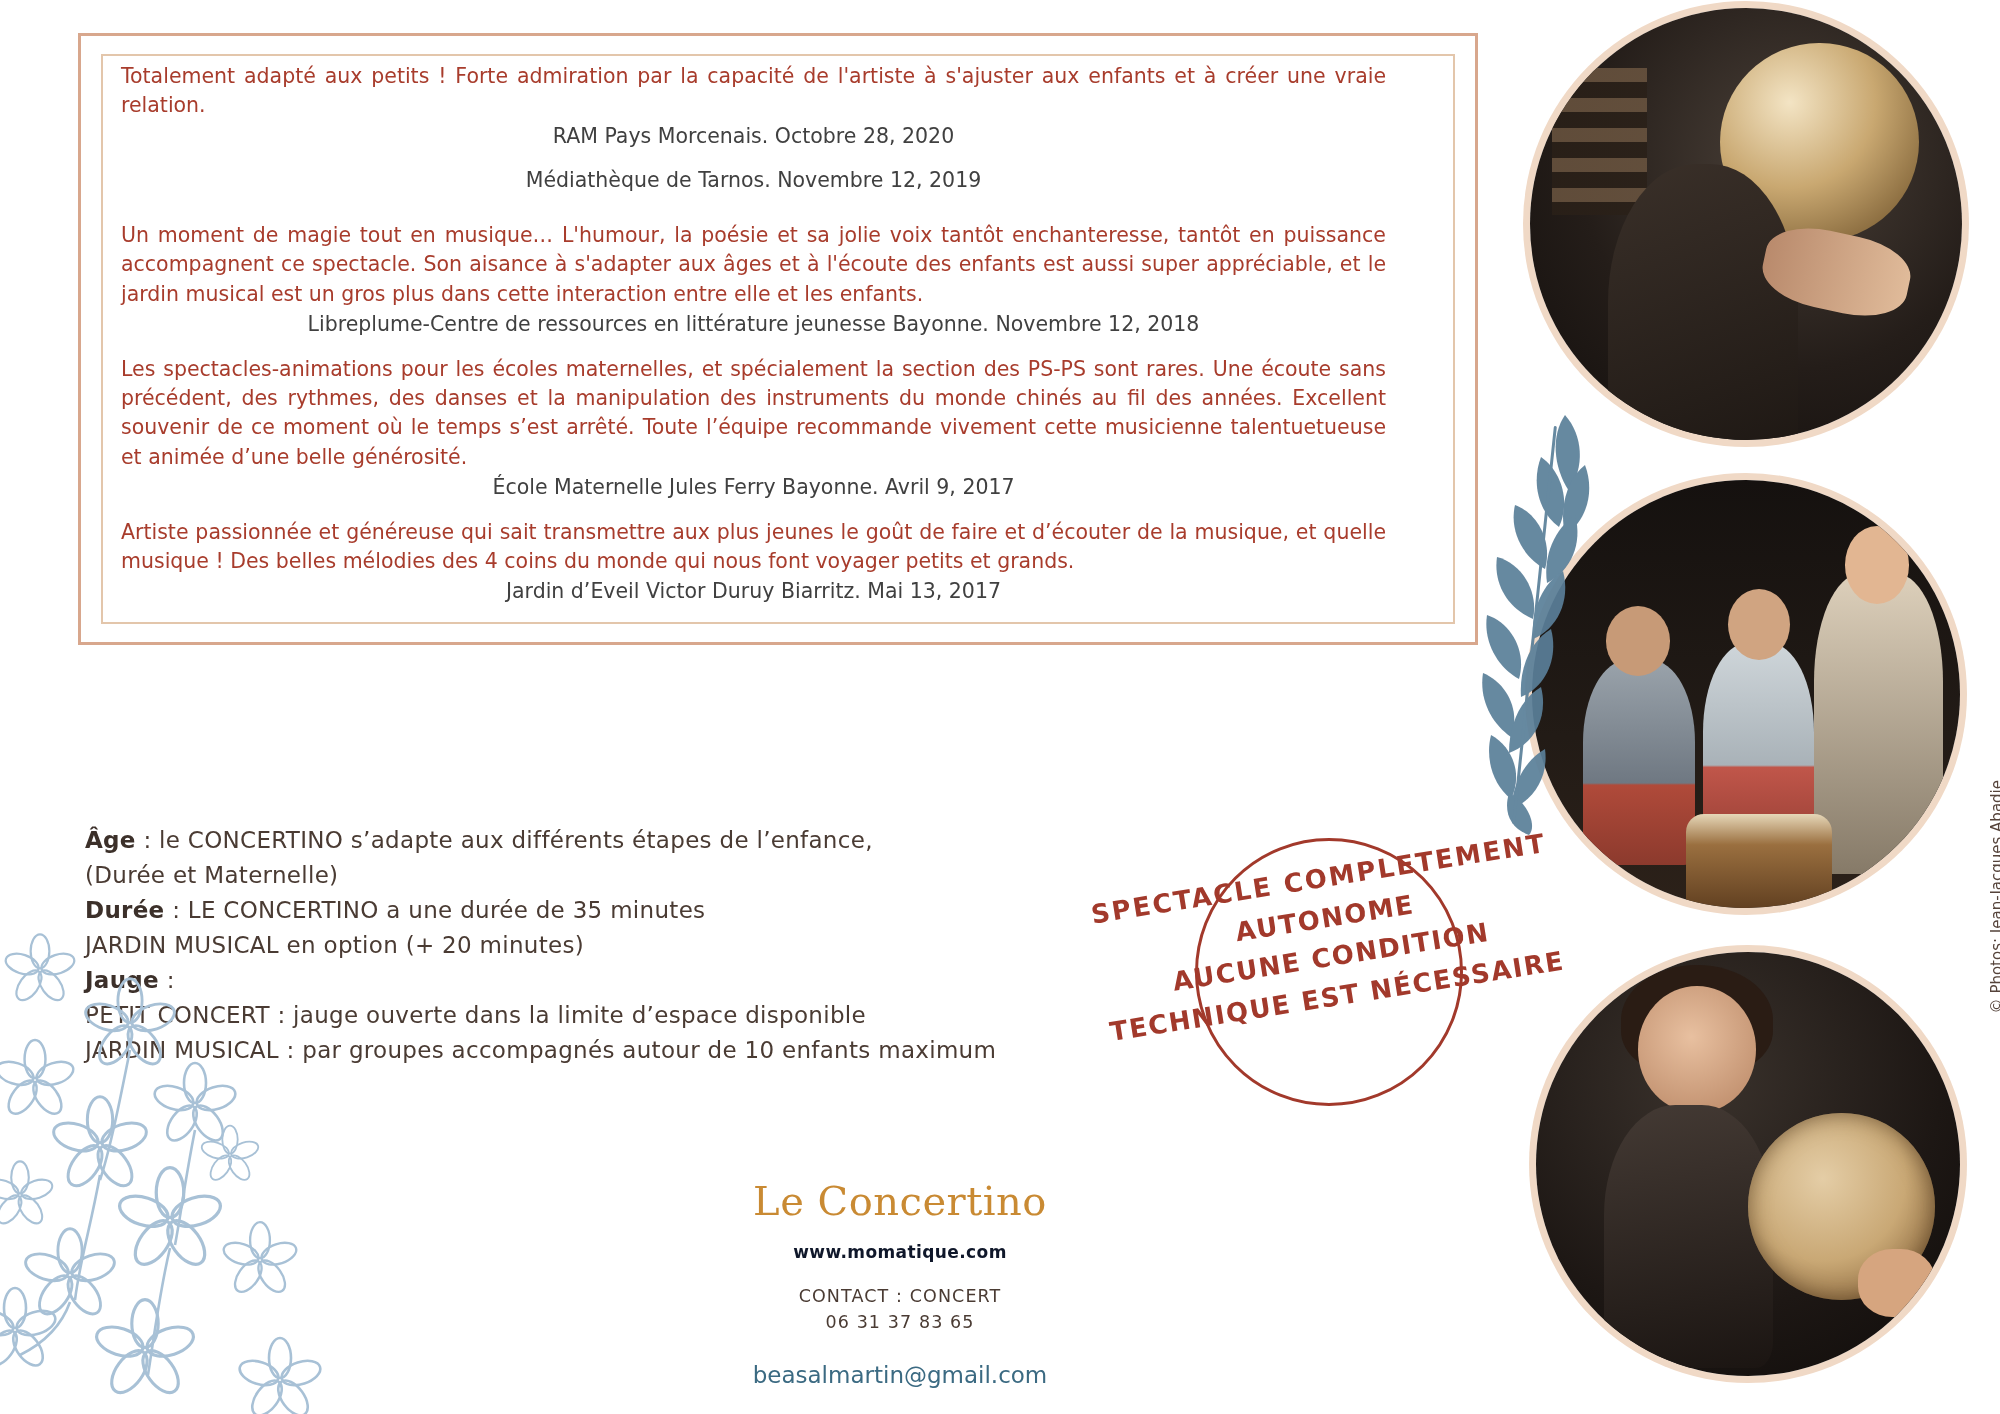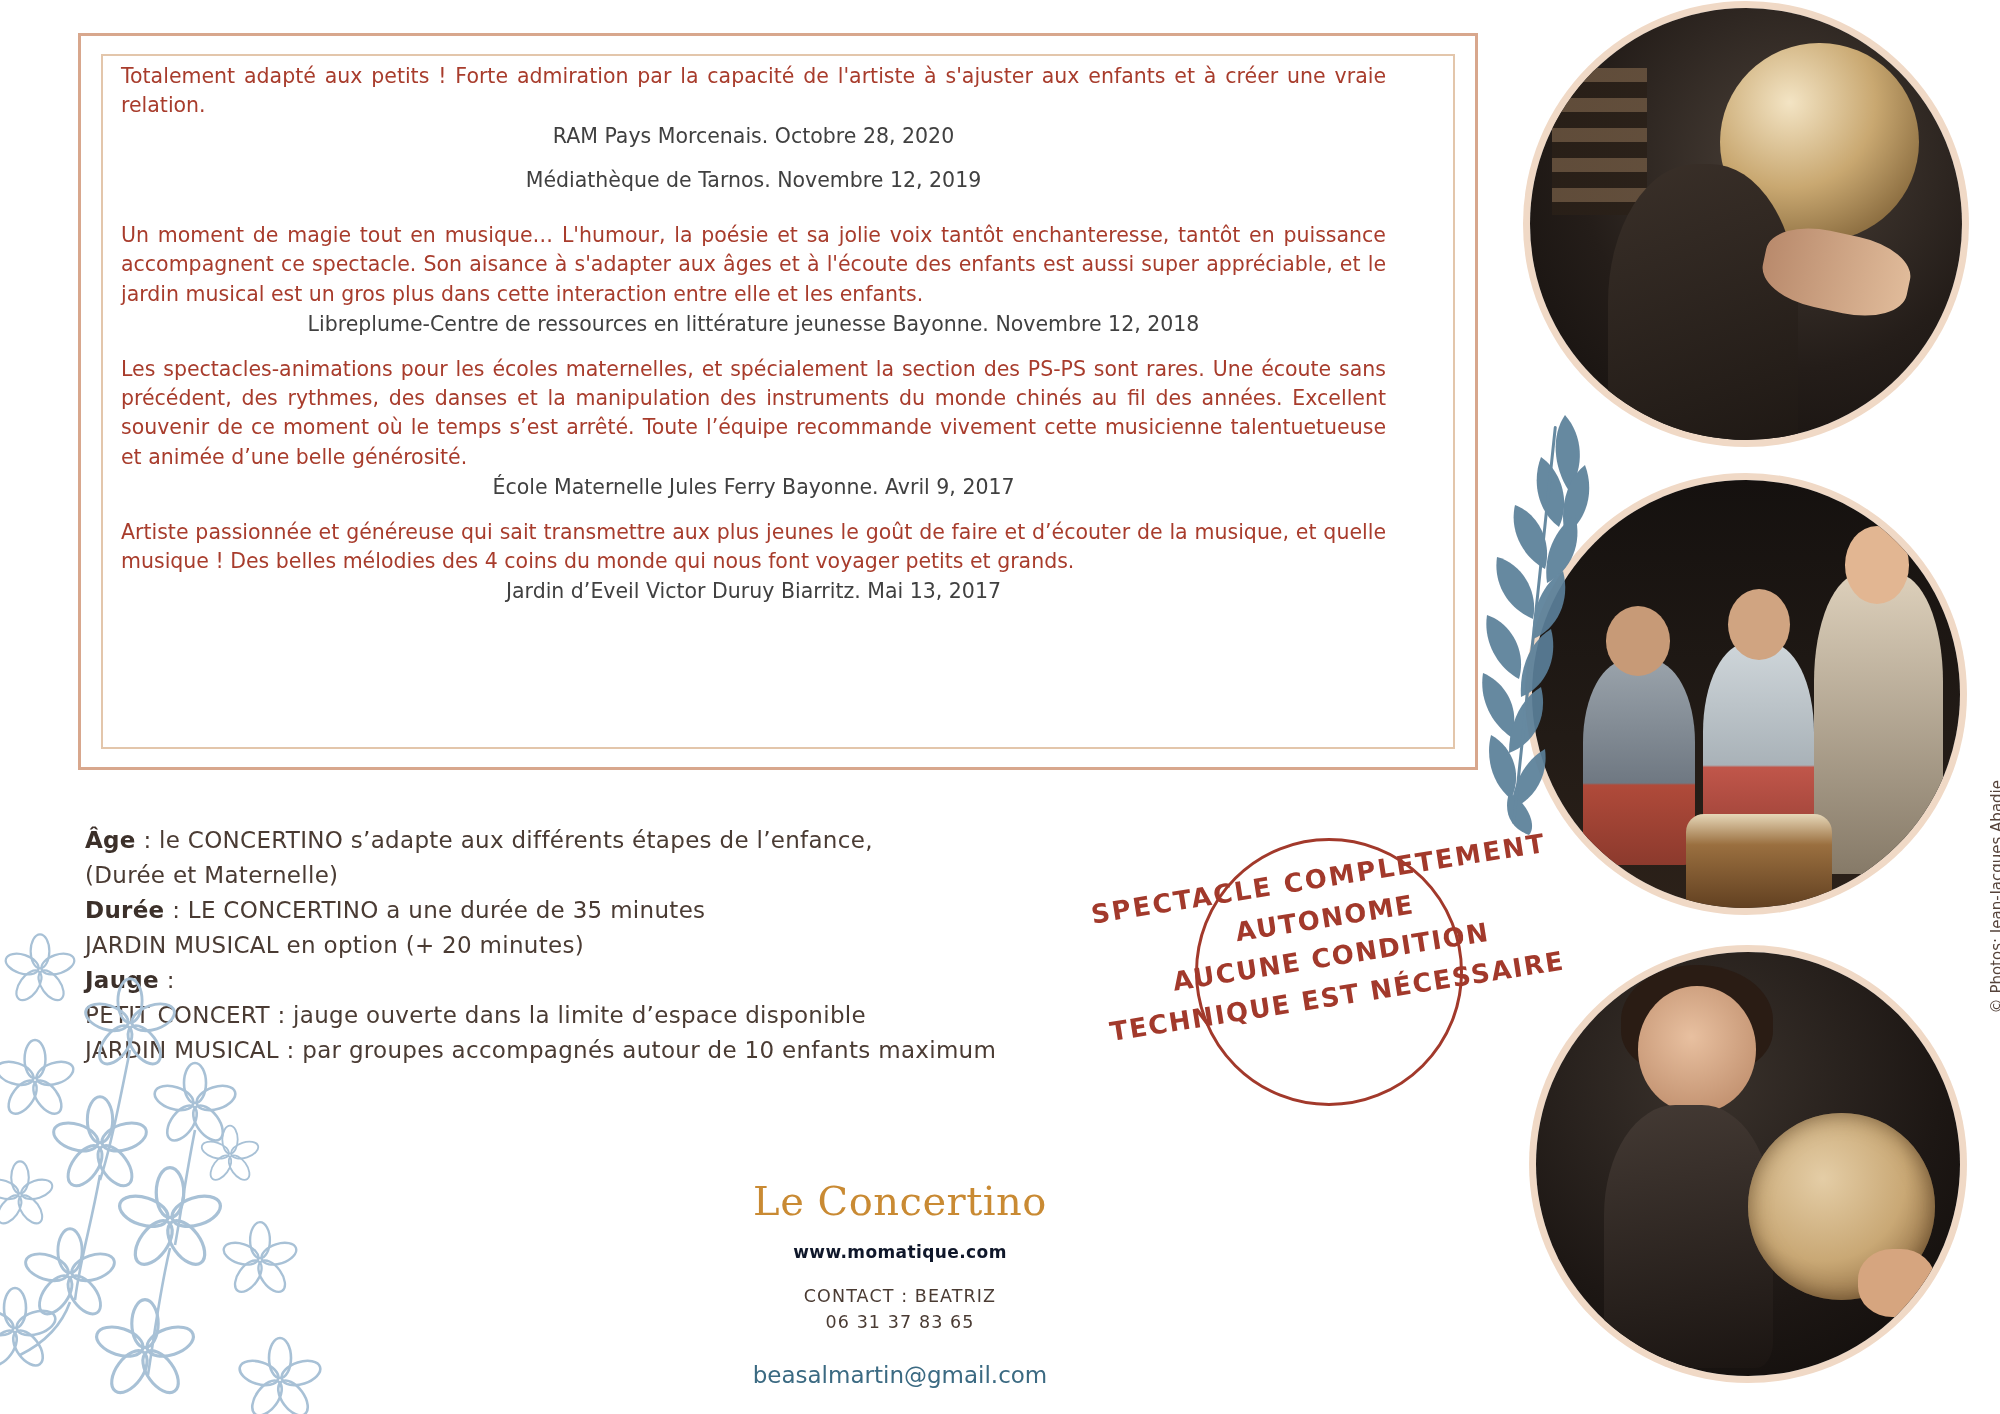--- a/index.html
+++ b/index.html
@@ -15,21 +15,21 @@
     font-family: "DejaVu Sans", sans-serif;
     color: #7a3b2e;
   }
 
   
   .testimonial-panel {
     position: absolute;
     left: 78px;
     top: 33px;
     width: 1400px;
-    height: 737px;
+    height: 612px;
     border: 3px solid #d8a78d;
     box-sizing: border-box;
   }
   .testimonial-panel-inner {
     position: absolute;
     left: 20px;
     top: 18px;
     right: 20px;
     bottom: 18px;
     border: 2px solid #e3c6ab;
@@ -339,21 +339,21 @@
     <div class="l1">SPECTACLE COMPLETEMENT</div>
     <div>AUTONOME</div>
     <div>AUCUNE CONDITION</div>
     <div>TECHNIQUE EST NÉCESSAIRE</div>
   </div>
 </div>
 
 <div class="brand">
   <div class="brand-name">Le Concertino</div>
   <div class="brand-site">www.momatique.com</div>
-  <div class="brand-contact">CONTACT : BEATRIZ</div>
+  <div class="brand-contact">CONTACT : CONCERT</div>
   <div class="brand-phone">06 31 37 83 65</div>
   <div class="brand-email">beasalmartin@gmail.com</div>
 </div>
 
 <div class="photo-credit">© Photos: Jean-Jacques Abadie</div>
 
 <div class="photo" id="photo-1">
   <div class="scene">
     <div class="frames"></div>
     <div class="disc"></div>

